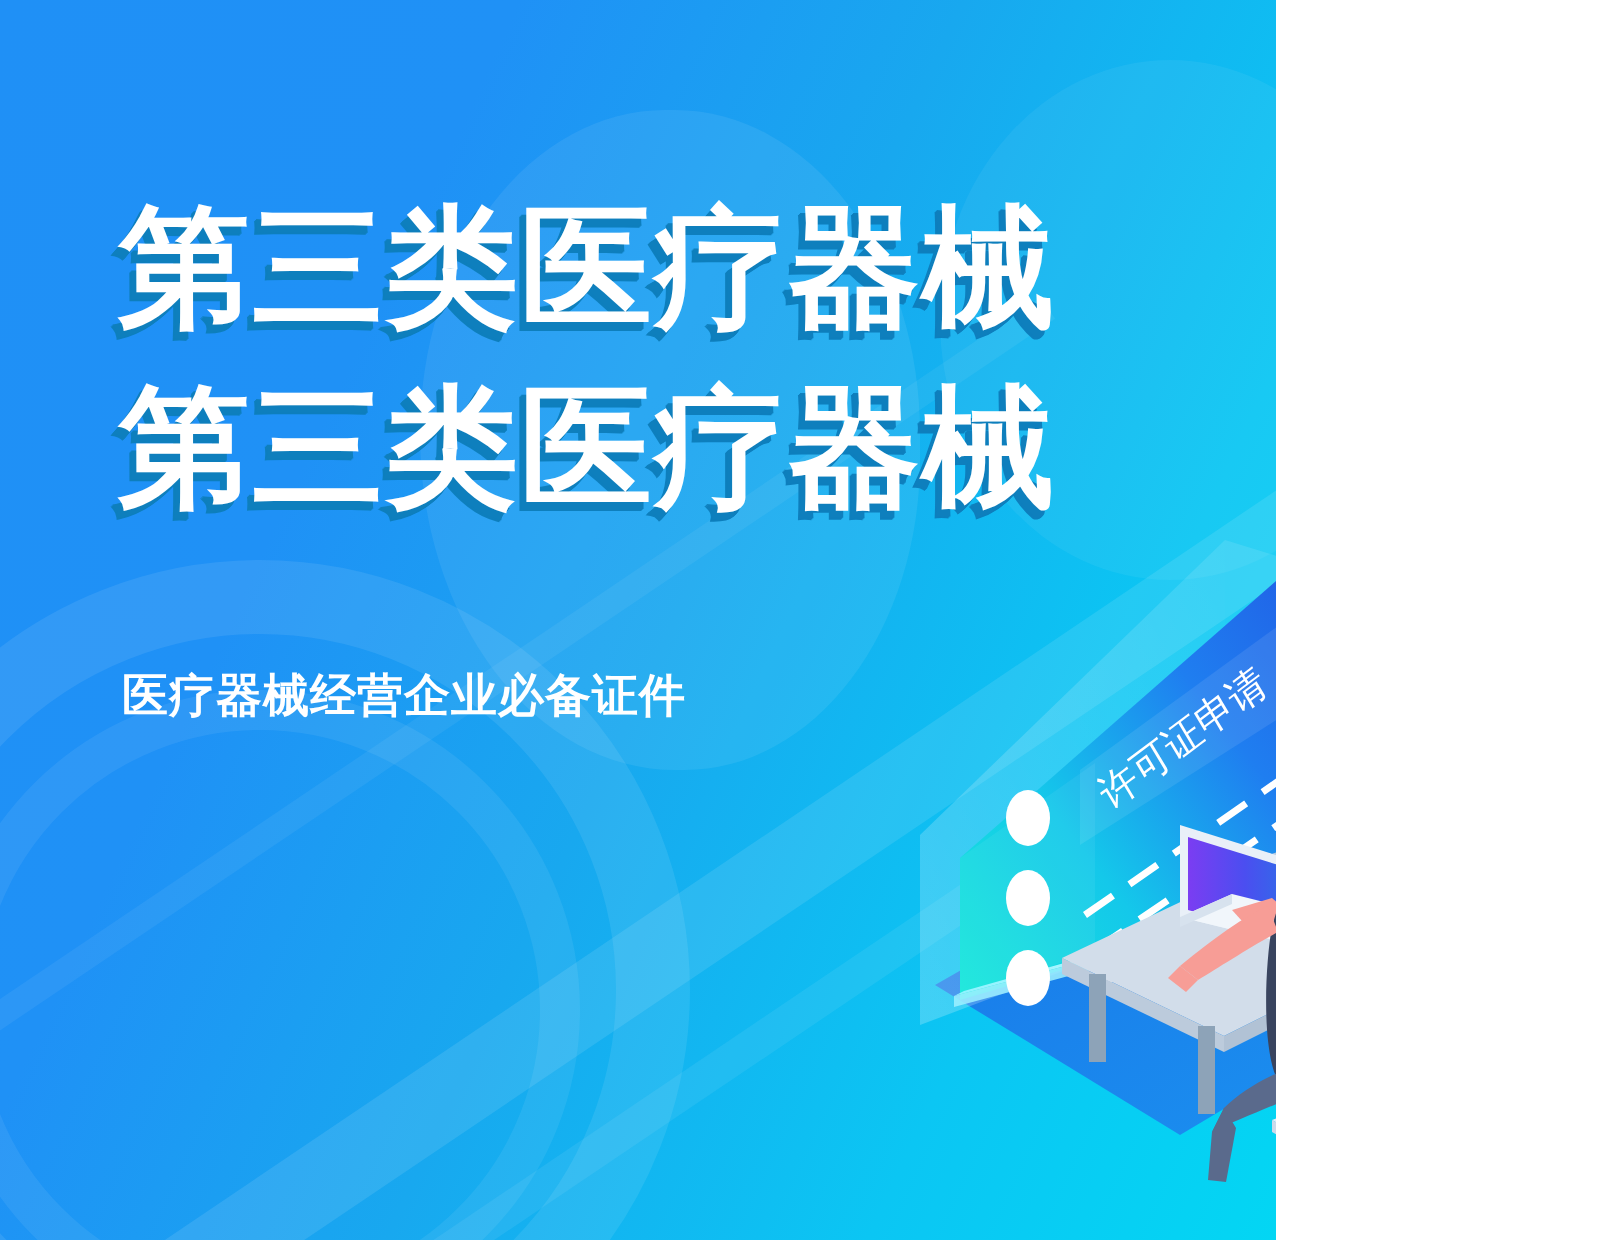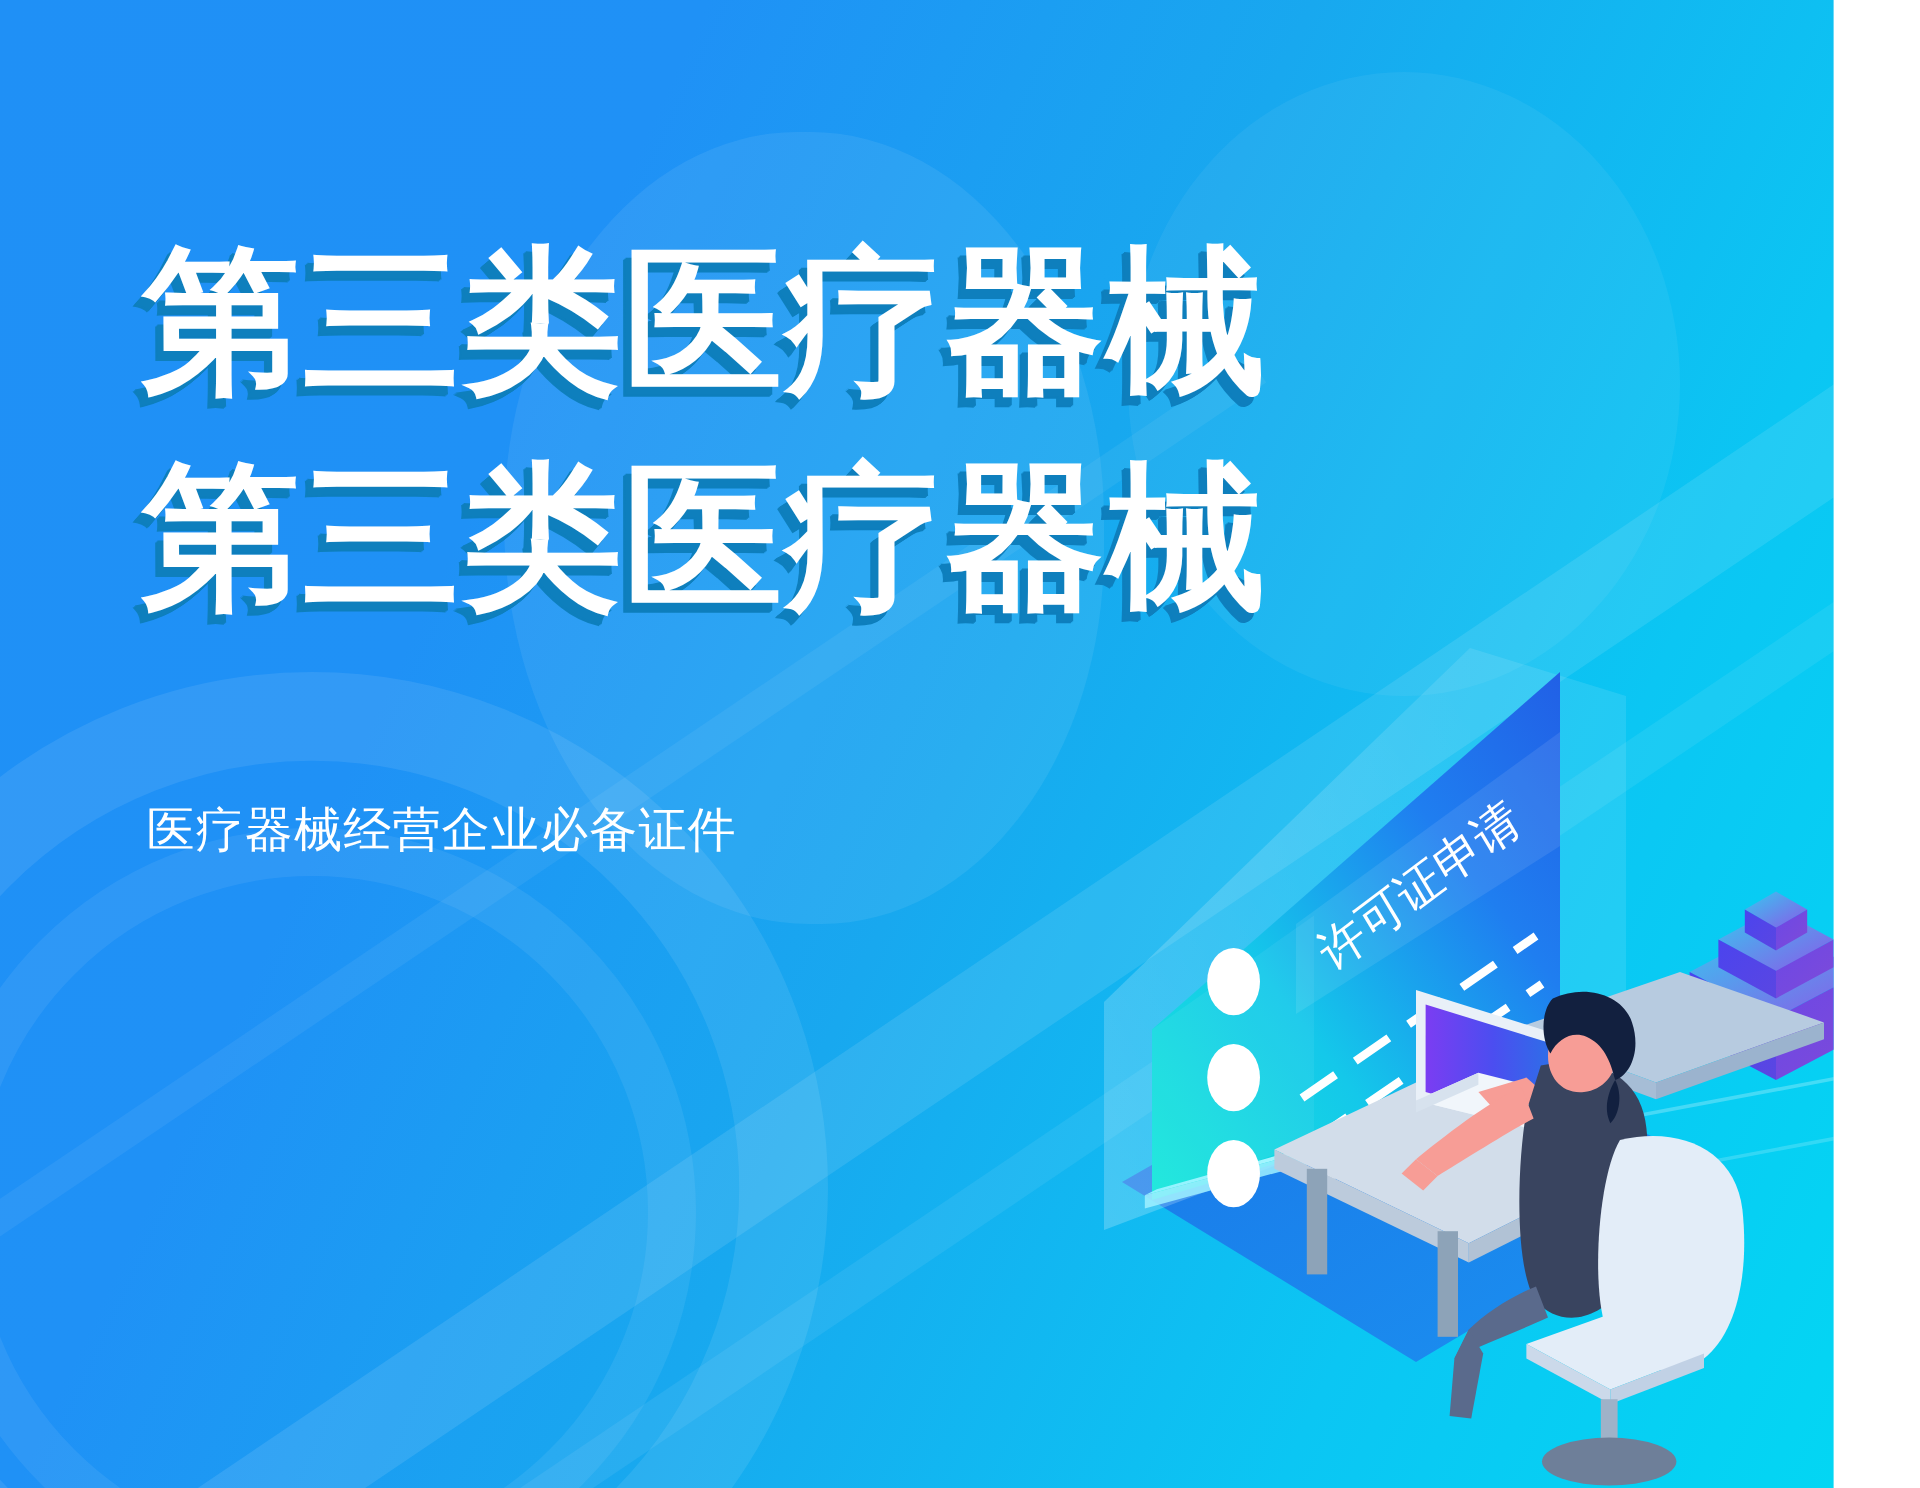--- a/index.html
+++ b/index.html
@@ -4,21 +4,21 @@
 <style>
   * { margin:0; padding:0; box-sizing:border-box; }
   html, body {
     width:1600px; height:1240px;
     overflow:hidden;
     font-family:"Liberation Sans","DejaVu Sans",sans-serif;
   }
 
   #poster {
     position:relative;
-    width:1528px; height:1240px;
+    width:1276px; height:1240px;
     overflow:hidden;
     background:linear-gradient(115deg, #1f90f6 0%, #1f91f6 28%, #18a8ef 52%, #0bc6f3 78%, #03d6f3 100%);
   }
 
   
   .bg-layer { position:absolute; inset:0; overflow:hidden; pointer-events:none; }
 
   .ring {
     position:absolute;
     border-radius:50%;
@@ -64,23 +64,23 @@
     text-shadow:
       -5px 7px 0 #0e7fbd,
       -6px 8px 0 #0e7fbd,
       -7px 9px 0 #0e7fbd;
   }
 
   .subtitle {
     position:absolute;
     left:122px; top:668px;
     z-index:6;
-    font-size:40px;
+    font-size:46px;
     line-height:1.2;
-    font-weight:400;
+    font-weight:700;
     color:#ffffff;
     letter-spacing:1px;
     white-space:nowrap;
   }
 
   
   .illustration {
     position:absolute;
     left:880px; top:480px;
     width:760px; height:760px;

